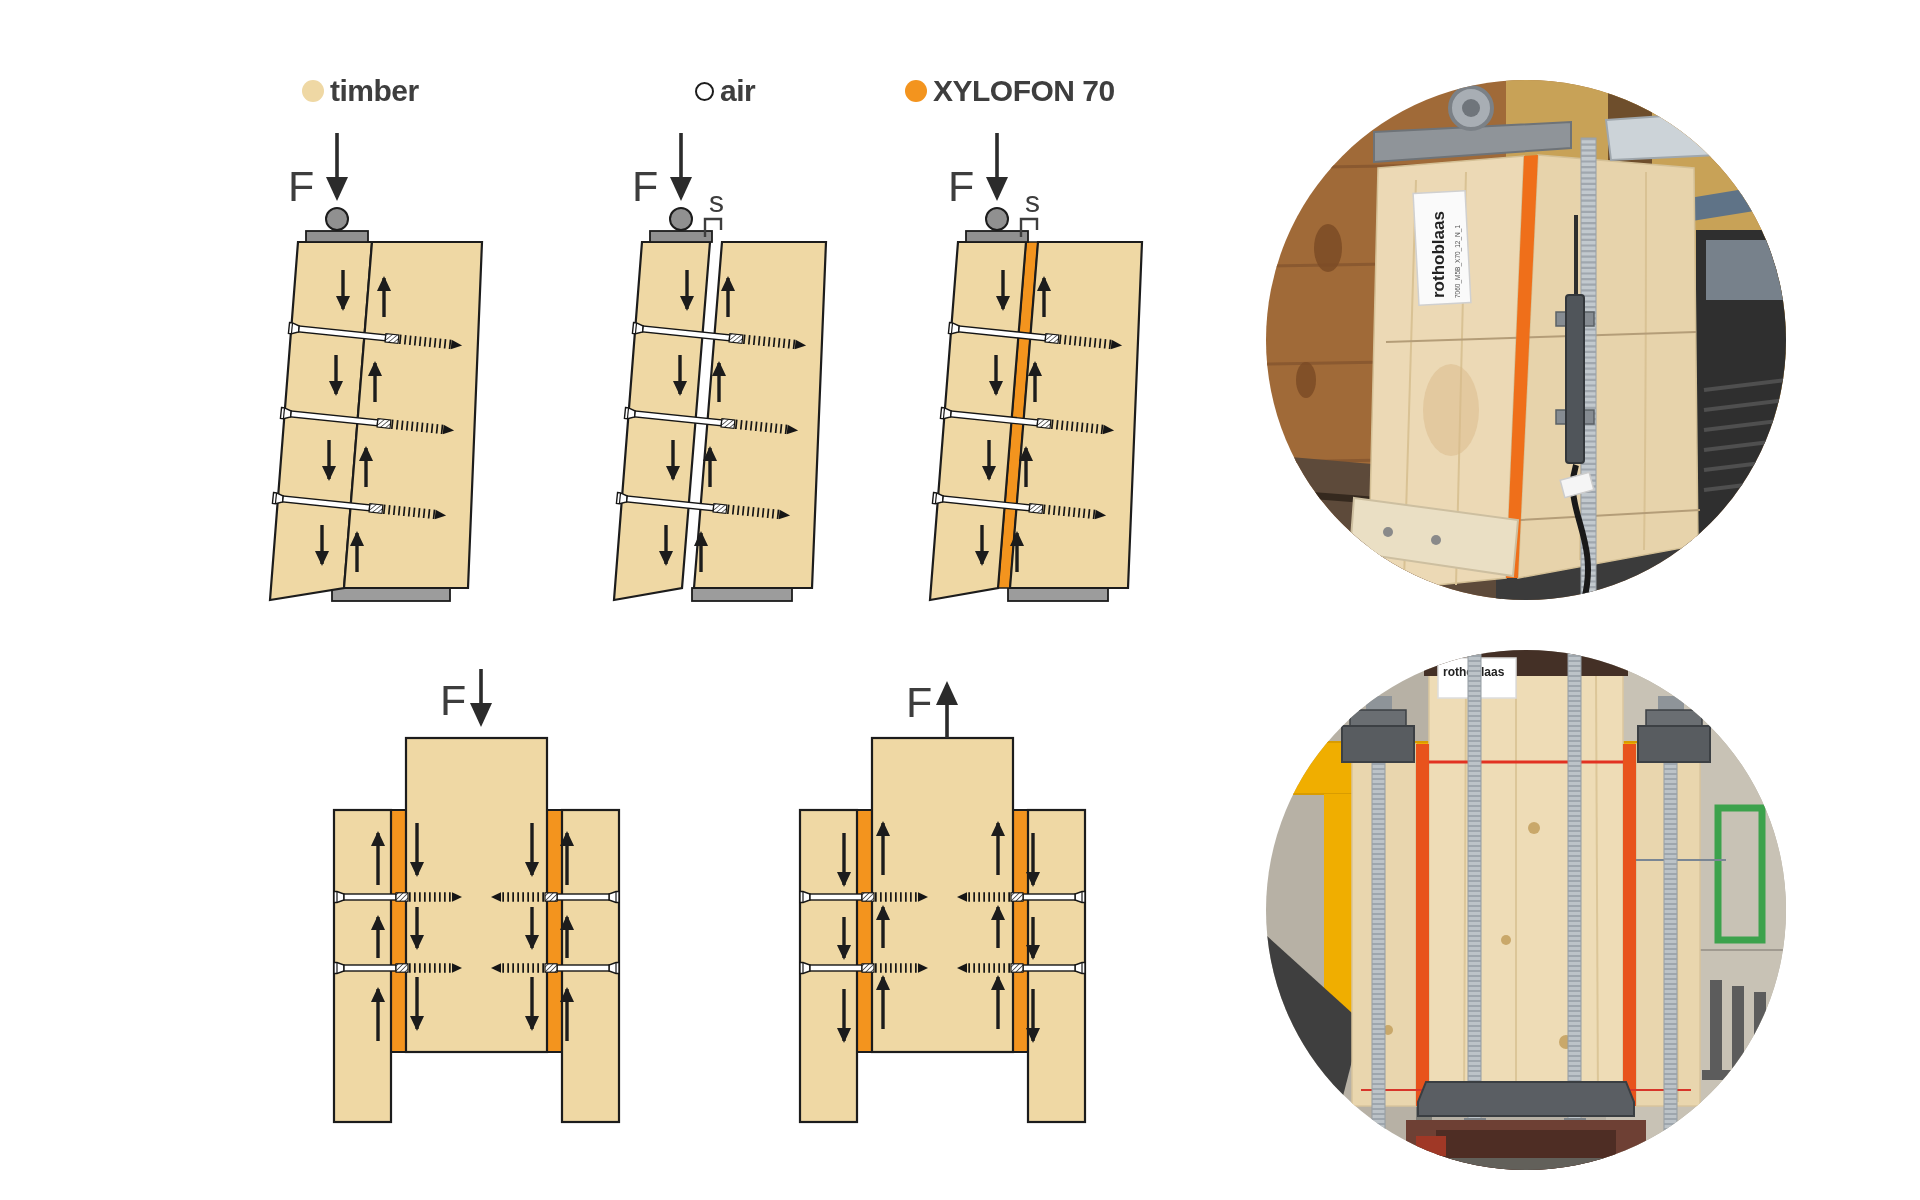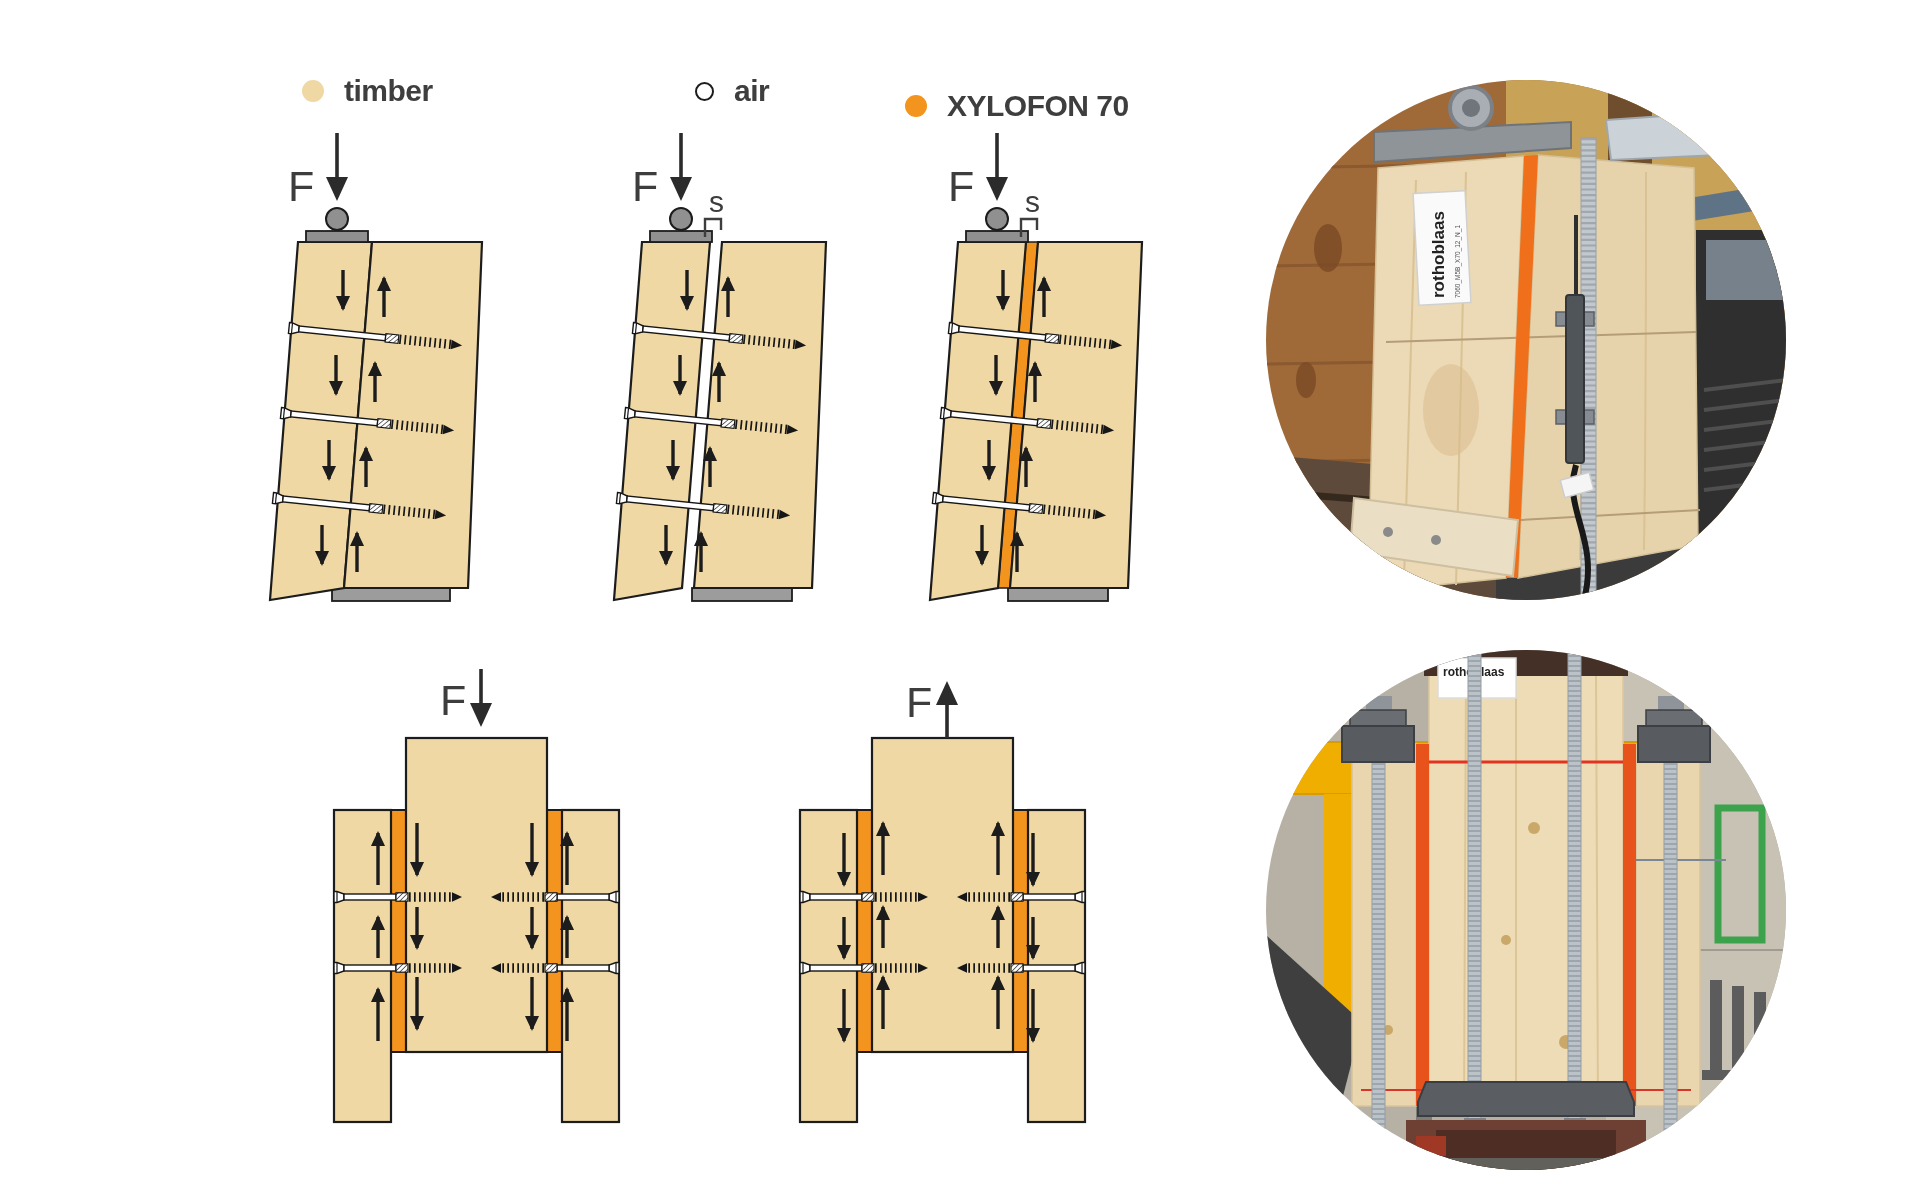--- a/index.html
+++ b/index.html
@@ -1,18 +1,18 @@
 <!DOCTYPE html>
 <html><head>
 <meta charset="utf-8">
 <style>
   html,body{margin:0;padding:0;background:#ffffff;}
   .stage{position:relative;width:1920px;height:1200px;background:#ffffff;overflow:hidden;
          font-family:"Liberation Sans",sans-serif;}
-  .legend-item{position:absolute;display:flex;align-items:center;gap:20px;}
+  .legend-item{position:absolute;display:flex;align-items:center;gap:6px;}
   .legend-label{font-size:30px;font-weight:700;color:#3e3e3e;letter-spacing:-0.5px;}
   .dot{width:22px;height:22px;border-radius:50%;}
   .dot-timber{background:#efd8a4;}
   .dot-air{width:15px;height:15px;background:#ffffff;border:2.5px solid #1c1c1c;}
   .dot-xylofon{background:#f3941e;}
   .main-svg{position:absolute;left:0;top:0;}
   .photo{position:absolute;width:520px;height:520px;border-radius:50%;overflow:hidden;}
   .photo1{left:1266px;top:80px;}
   .photo2{left:1266px;top:650px;}
   .f-label{font-family:"Liberation Sans",sans-serif;font-size:43px;font-weight:400;fill:#3d3d3d;}
@@ -32,21 +32,21 @@
 <div class="stage">
 
   <div class="legend-item" style="left:302px;top:74px;">
     <span class="dot dot-timber"></span>
     <span class="legend-label">timber</span>
   </div>
   <div class="legend-item" style="left:695px;top:74px;align-items:center;">
     <span class="dot dot-air"></span>
     <span class="legend-label">air</span>
   </div>
-  <div class="legend-item" style="left:905px;top:89px;align-items:center;">
+  <div class="legend-item" style="left:905px;top:74px;align-items:center;">
     <span class="dot dot-xylofon"></span>
     <span class="legend-label">XYLOFON 70</span>
   </div>
 
   <svg class="main-svg" width="1920" height="1200" viewBox="0 0 1920 1200">
     <defs>
       <marker id="ah" markerUnits="userSpaceOnUse" markerWidth="20" markerHeight="18" refX="15" refY="9" orient="auto">
         <path d="M2,2 L17,9 L2,16 Z" fill="#1c1c1c"></path>
       </marker>
       <marker id="ahb" markerUnits="userSpaceOnUse" markerWidth="30" markerHeight="26" refX="22" refY="13" orient="auto">

